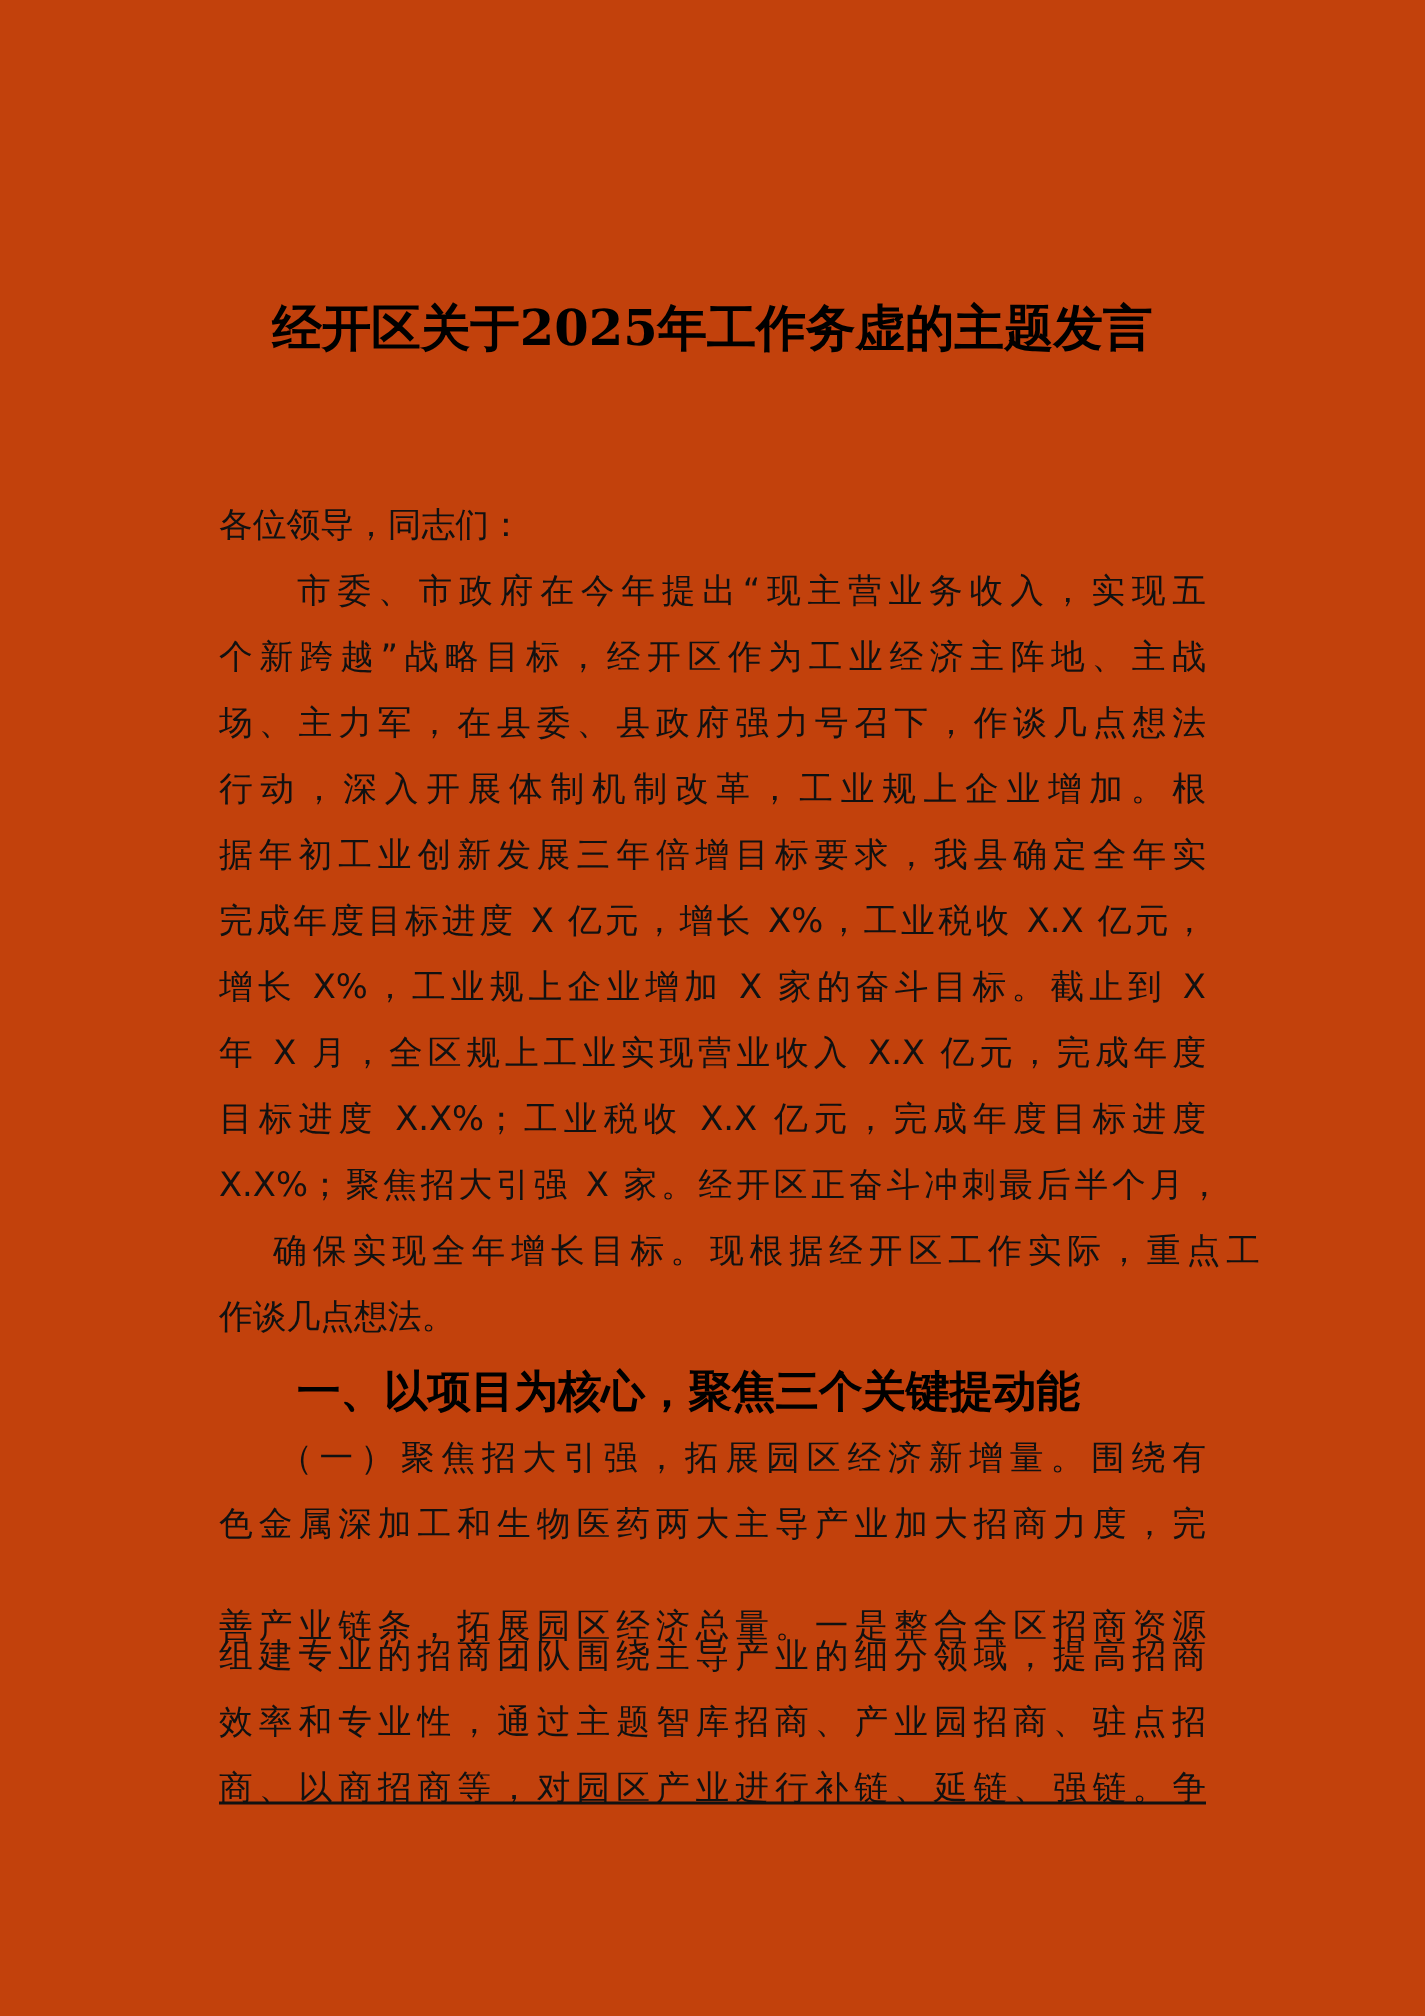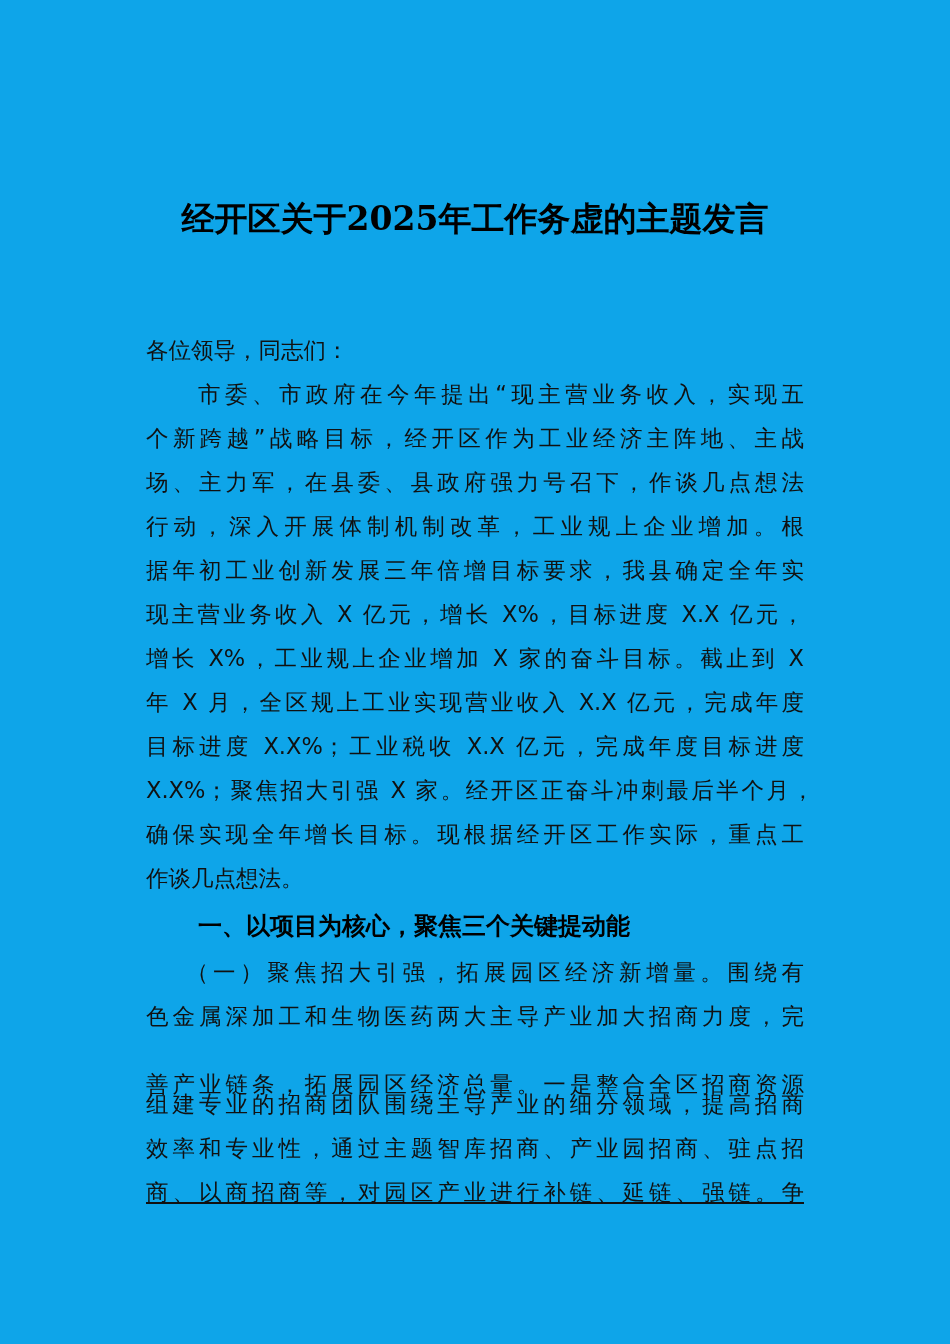--- a/index.html
+++ b/index.html
@@ -1,19 +1,19 @@
 <!DOCTYPE html>
 <html><head>
   <meta charset="utf-8">
   <style>
     html, body { margin: 0; padding: 0; background: #ffffff; }
     body { width: 950px; height: 1344px; position: relative; overflow: hidden; }
     .page {
       position: absolute; left: 0; top: 0; width: 950px; height: 1344px;
-      background: #0ea5e9; color: #000000;
+      background: #c2410c; color: #000000;
     }
     .title {
       position: absolute; left: 0; top: 197px; width: 950px;
       text-align: center;
       font-family: "DejaVu Serif", "Liberation Serif", serif;
       font-weight: bold; font-size: 33px; line-height: 44px;
       letter-spacing: 0px; color: #000;
     }
     .body-text {
       position: absolute; left: 146px; width: 658px;
@@ -22,47 +22,47 @@
     }
     .line {
       position: absolute; left: 0; width: 658px; height: 32px;
       line-height: 32px; white-space: nowrap;
       text-align: justify; text-align-last: justify;
     }
     .line.short { text-align-last: left; }
     .line.indent { left: 52px; width: 606px; }
     .heading {
       position: absolute; left: 52px; height: 32px; line-height: 32px;
-      font-family: Liberation Mono, monospace;
-      font-weight: bold; font-size: 24px; white-space: nowrap; color: #000;
+      font-family: Liberation Sans, sans-serif;
+      font-weight: bold; font-size: 29px; white-space: nowrap; color: #000;
     }
     .wide { width: 668px; }
   </style>
 </head>
 <body>
 
 <div class="page">
 
   <div class="title">经开区关于2025年工作务虚的主题发言</div>
 
   <div class="body-text" style="top:334px;">
     <div class="line short" style="top:0px;">各位领导，同志们：</div>
 
     <div>
       <div class="line indent" style="top:44px;">市委、市政府在今年提出“现主营业务收入，实现五</div>
       <div class="line" style="top:88px;">个新跨越”战略目标，经开区作为工业经济主阵地、主战</div>
       <div class="line" style="top:132px;">场、主力军，在县委、县政府强力号召下，作谈几点想法</div>
       <div class="line" style="top:176px;">行动，深入开展体制机制改革，工业规上企业增加。根</div>
       <div class="line" style="top:220px;">据年初工业创新发展三年倍增目标要求，我县确定全年实</div>
-      <div class="line" style="top:264px;">现主营业务收入 X 亿元，增长 X%，目标进度 X.X 亿元，</div>
+      <div class="line" style="top:264px;">完成年度目标进度 X 亿元，增长 X%，工业税收 X.X 亿元，</div>
       <div class="line" style="top:308px;">增长 X%，工业规上企业增加 X 家的奋斗目标。截止到 X</div>
       <div class="line" style="top:352px;">年 X 月，全区规上工业实现营业收入 X.X 亿元，完成年度</div>
       <div class="line" style="top:396px;">目标进度 X.X%；工业税收 X.X 亿元，完成年度目标进度</div>
       <div class="line wide" style="top:440px;">X.X%；聚焦招大引强 X 家。经开区正奋斗冲刺最后半个月，</div>
-      <div class="line" style="top:484px;">确保实现全年增长目标。现根据经开区工作实际，重点工</div>
+      <div class="line" style="top:484px;margin-left:36px;">确保实现全年增长目标。现根据经开区工作实际，重点工</div>
       <div class="line short" style="top:528px;">作谈几点想法。</div>
     </div>
 
     <div class="heading" style="top:578px; left:52px;">一、以项目为核心，聚焦三个关键提动能</div>
 
     <div>
       <div class="line indent" style="top:622px; left:40px; width:618px;">（一）聚焦招大引强，拓展园区经济新增量。围绕有</div>
       <div class="line" style="top:666px;">色金属深加工和生物医药两大主导产业加大招商力度，完</div>
       <div class="line" style="top:710px;margin-top:24px;">善产业链条，拓展园区经济总量。一是整合全区招商资源</div>
       <div class="line" style="top:754px;">组建专业的招商团队围绕主导产业的细分领域，提高招商</div>

